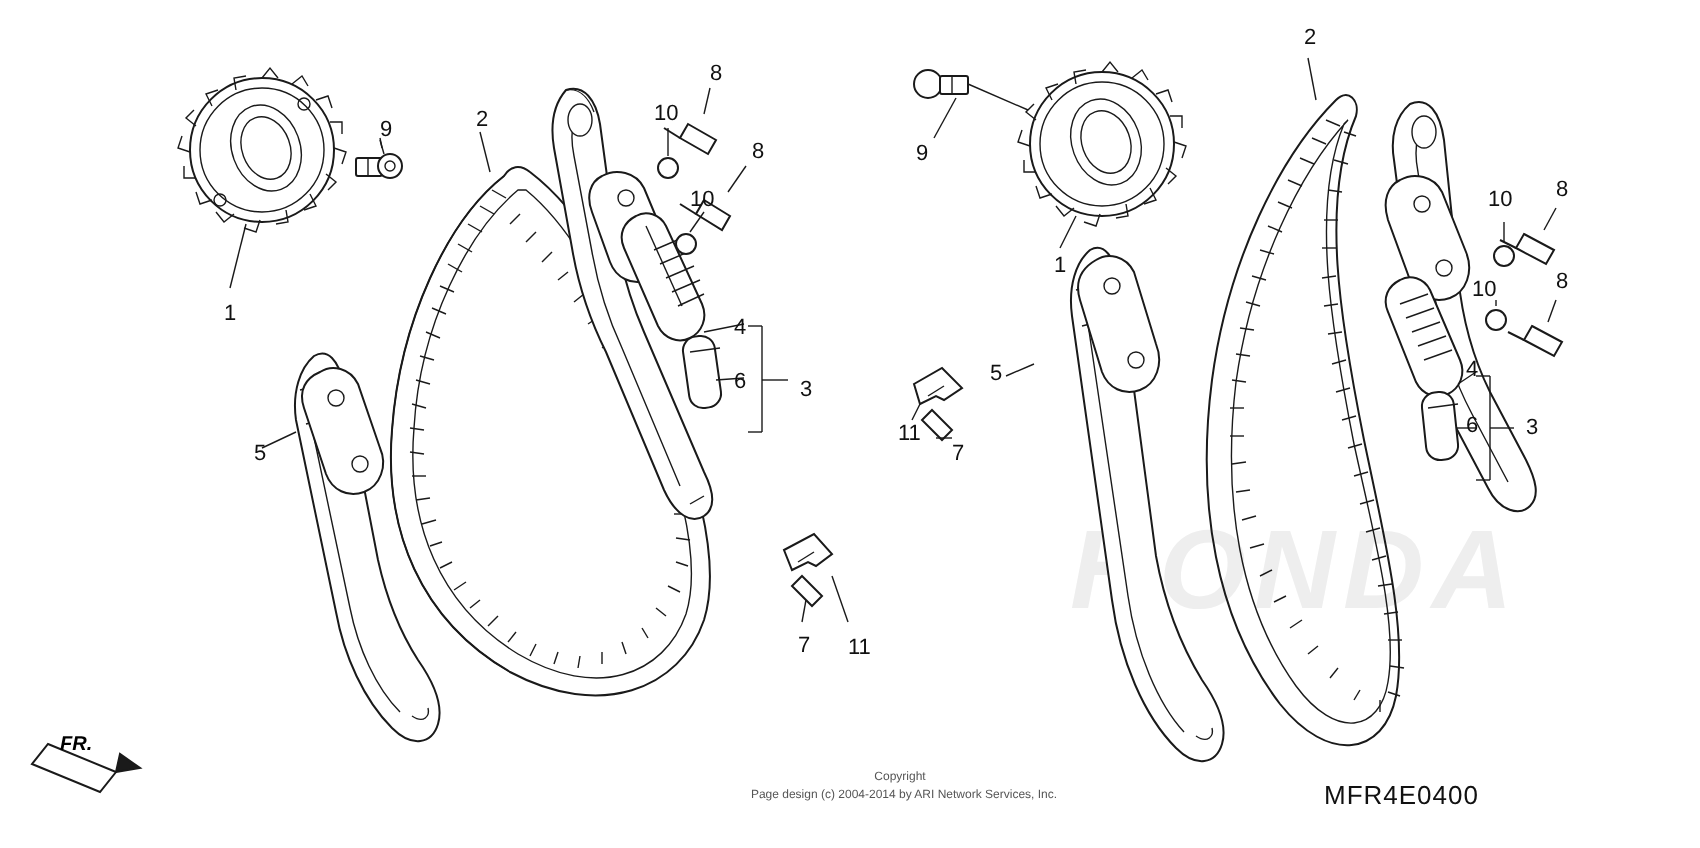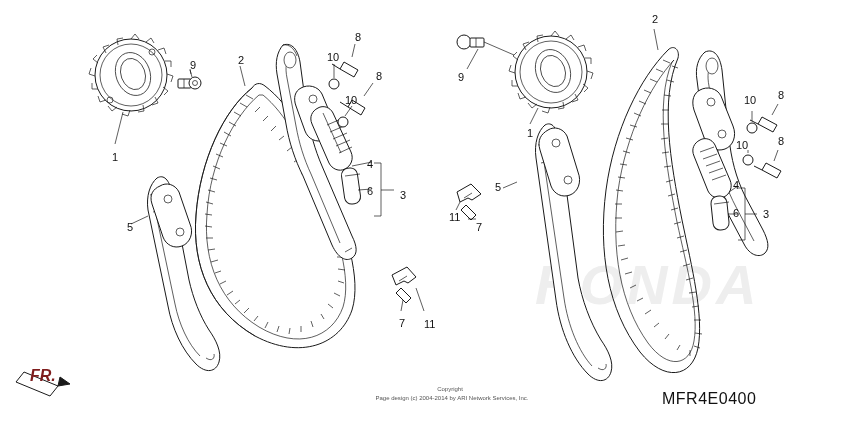--- a/index.html
+++ b/index.html
@@ -26,40 +26,40 @@
     position: absolute;
     font-family: "Liberation Sans", sans-serif;
     font-size: 11px;
     color: #111111;
     white-space: nowrap;
     line-height: 1;
   }
   .partcode {
     position: absolute;
     font-family: "Liberation Sans", sans-serif;
-    font-size: 16px;
+    font-size: 13px;
     letter-spacing: 0.5px;
     color: #111111;
     white-space: nowrap;
   }
   .copy {
     position: absolute;
     font-family: "Liberation Sans", sans-serif;
     font-size: 6px;
     color: #555555;
     white-space: nowrap;
     text-align: center;
   }
   .fr-label {
     position: absolute;
     font-family: "Liberation Sans", sans-serif;
-    font-size: 16px;
+    font-size: 10px;
     font-weight: bold;
     font-style: italic;
-    color: #7f1d1d;
+    color: #000000;
   }
   .wm {
     position: absolute;
     font-family: "Liberation Sans", sans-serif;
     font-weight: bold;
     font-style: italic;
     color: #eeeeee;
     letter-spacing: 4px;
     font-size: 56px;
     user-select: none;

